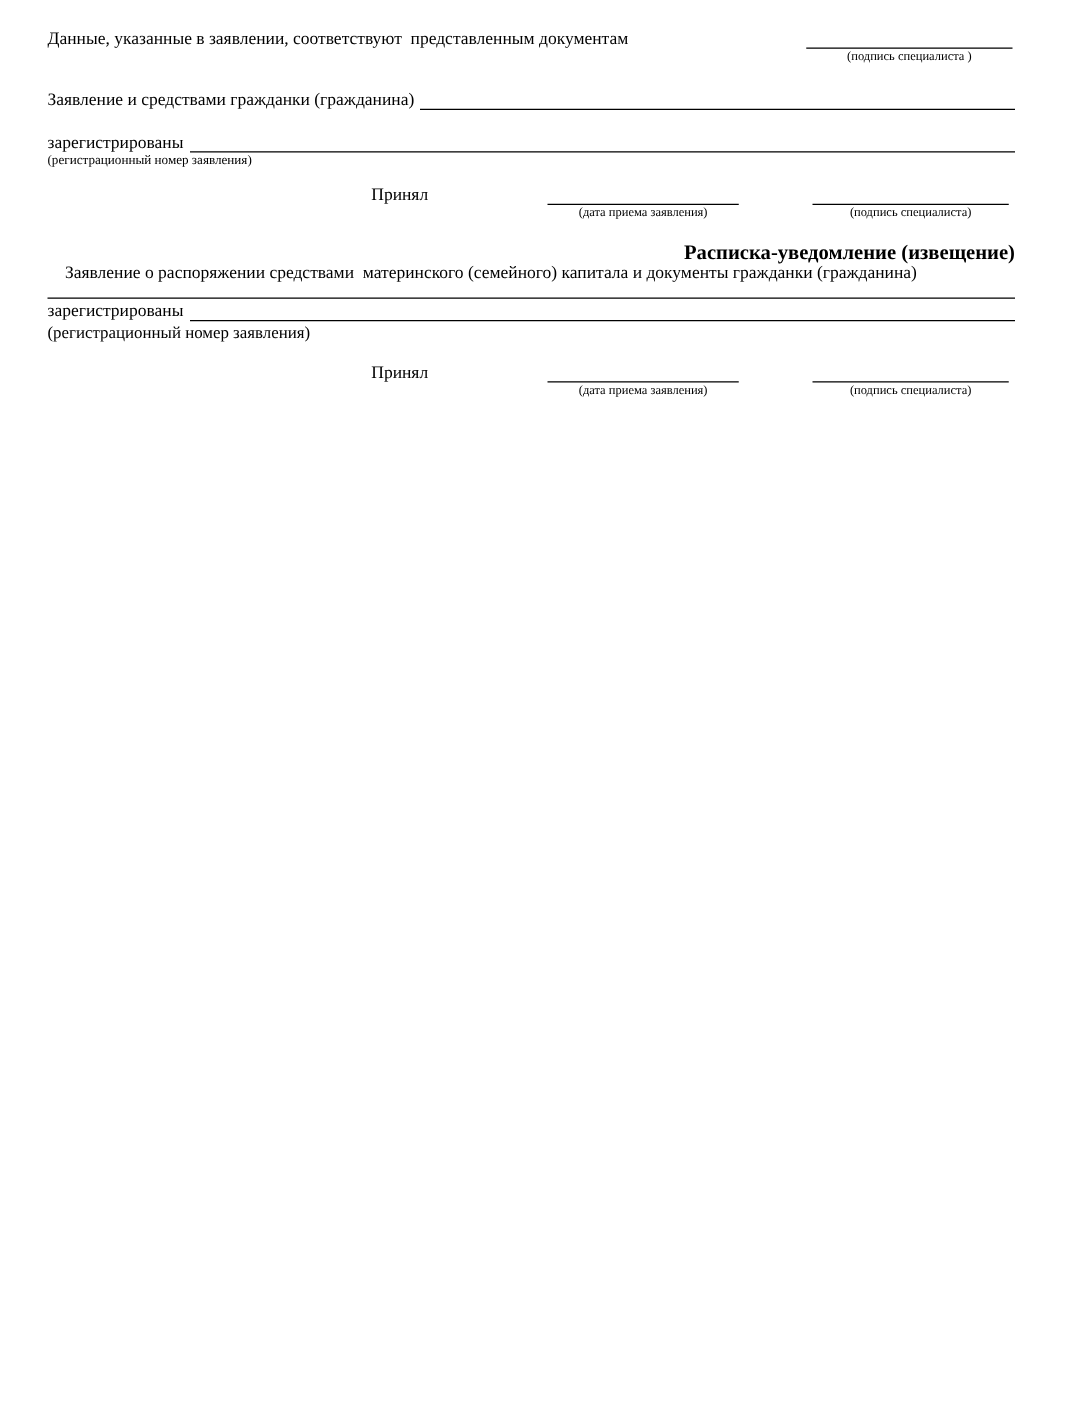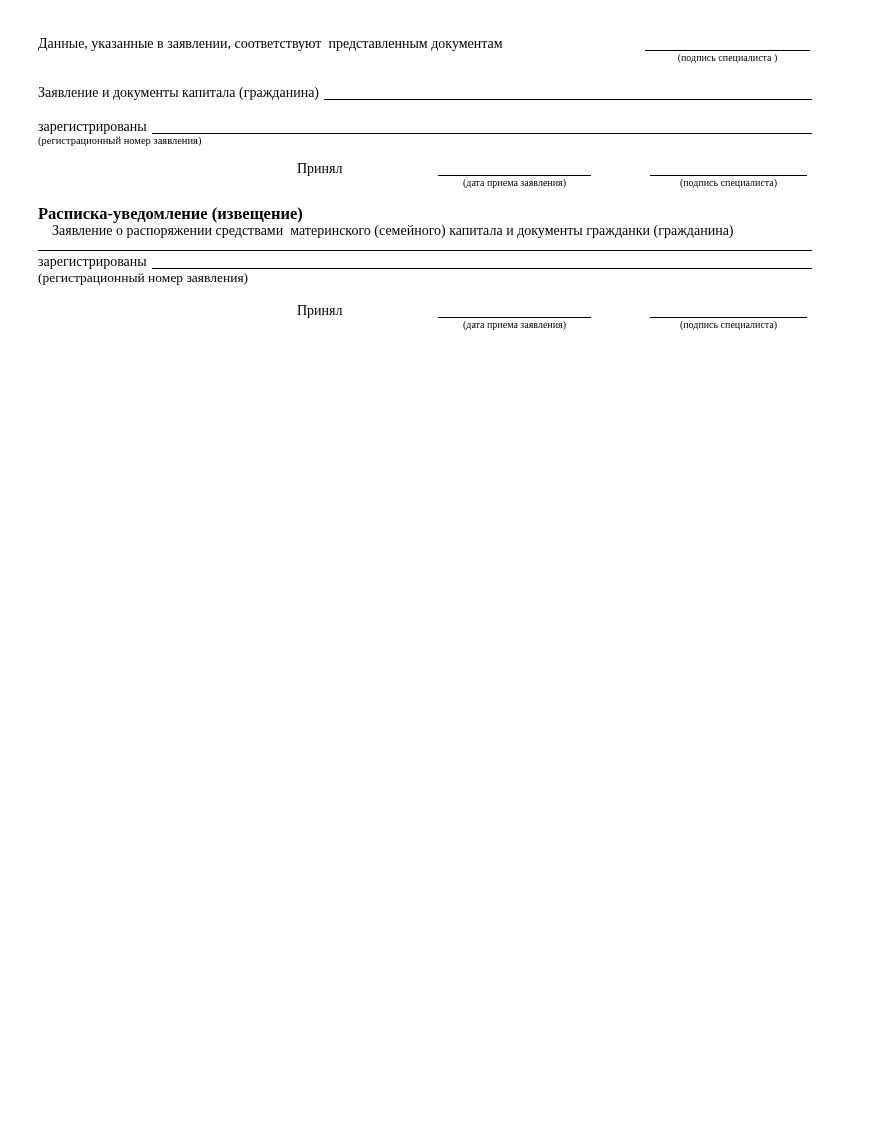--- a/index.html
+++ b/index.html
@@ -12,21 +12,21 @@
     width: 870px;
     height: 1135px;
     font-family: "Liberation Serif", "DejaVu Serif", serif;
     overflow: hidden;
   }
   .page {
     position: relative;
     box-sizing: border-box;
     width: 870px;
     height: 1135px;
-    padding: 34px 58px 0 38px;
+    padding: 22px 58px 0 38px;
   }
   .body-text {
     font-size: 14px;
     line-height: 16px;
     white-space: pre-wrap;
   }
   
   .verify-row {
     position: relative;
     height: 30px;
@@ -103,21 +103,21 @@
     left: 612px;
     top: 0;
     width: 157px;
   }
   .sig-date .blank, .sig-sign .blank { height: 14px; }
   .title {
     margin-top: 16px;
     font-size: 16.5px;
     line-height: 19px;
     font-weight: bold;
-    text-align: left;
+    text-align: right;
   }
   .subtitle {
     font-size: 14px;
     line-height: 16px;
     padding-left: 14px;
     white-space: pre-wrap;
   }
   .blank-row {
     height: 11px;
     border-bottom: 1px solid #000;
@@ -136,21 +136,21 @@
 
   <div class="verify-row">
     <span class="body-text">Данные, указанные в заявлении, соответствуют  представленным документам</span>
     <div class="sig-block sig-top">
       <div class="blank"></div>
       <div class="cap">(подпись специалиста )</div>
     </div>
   </div>
 
   <div class="fill-row mt20">
-    <span class="label">Заявление и документы капитала (гражданина)</span>
+    <span class="label">Заявление и средствами гражданки (гражданина)</span>
     <span class="fill"></span>
   </div>
 
   <div class="fill-row mt18">
     <span class="label">зарегистрированы</span>
     <span class="fill"></span>
   </div>
   <div class="caption-center small">(регистрационный номер заявления)</div>
 
   <div class="accept-row mt14">

